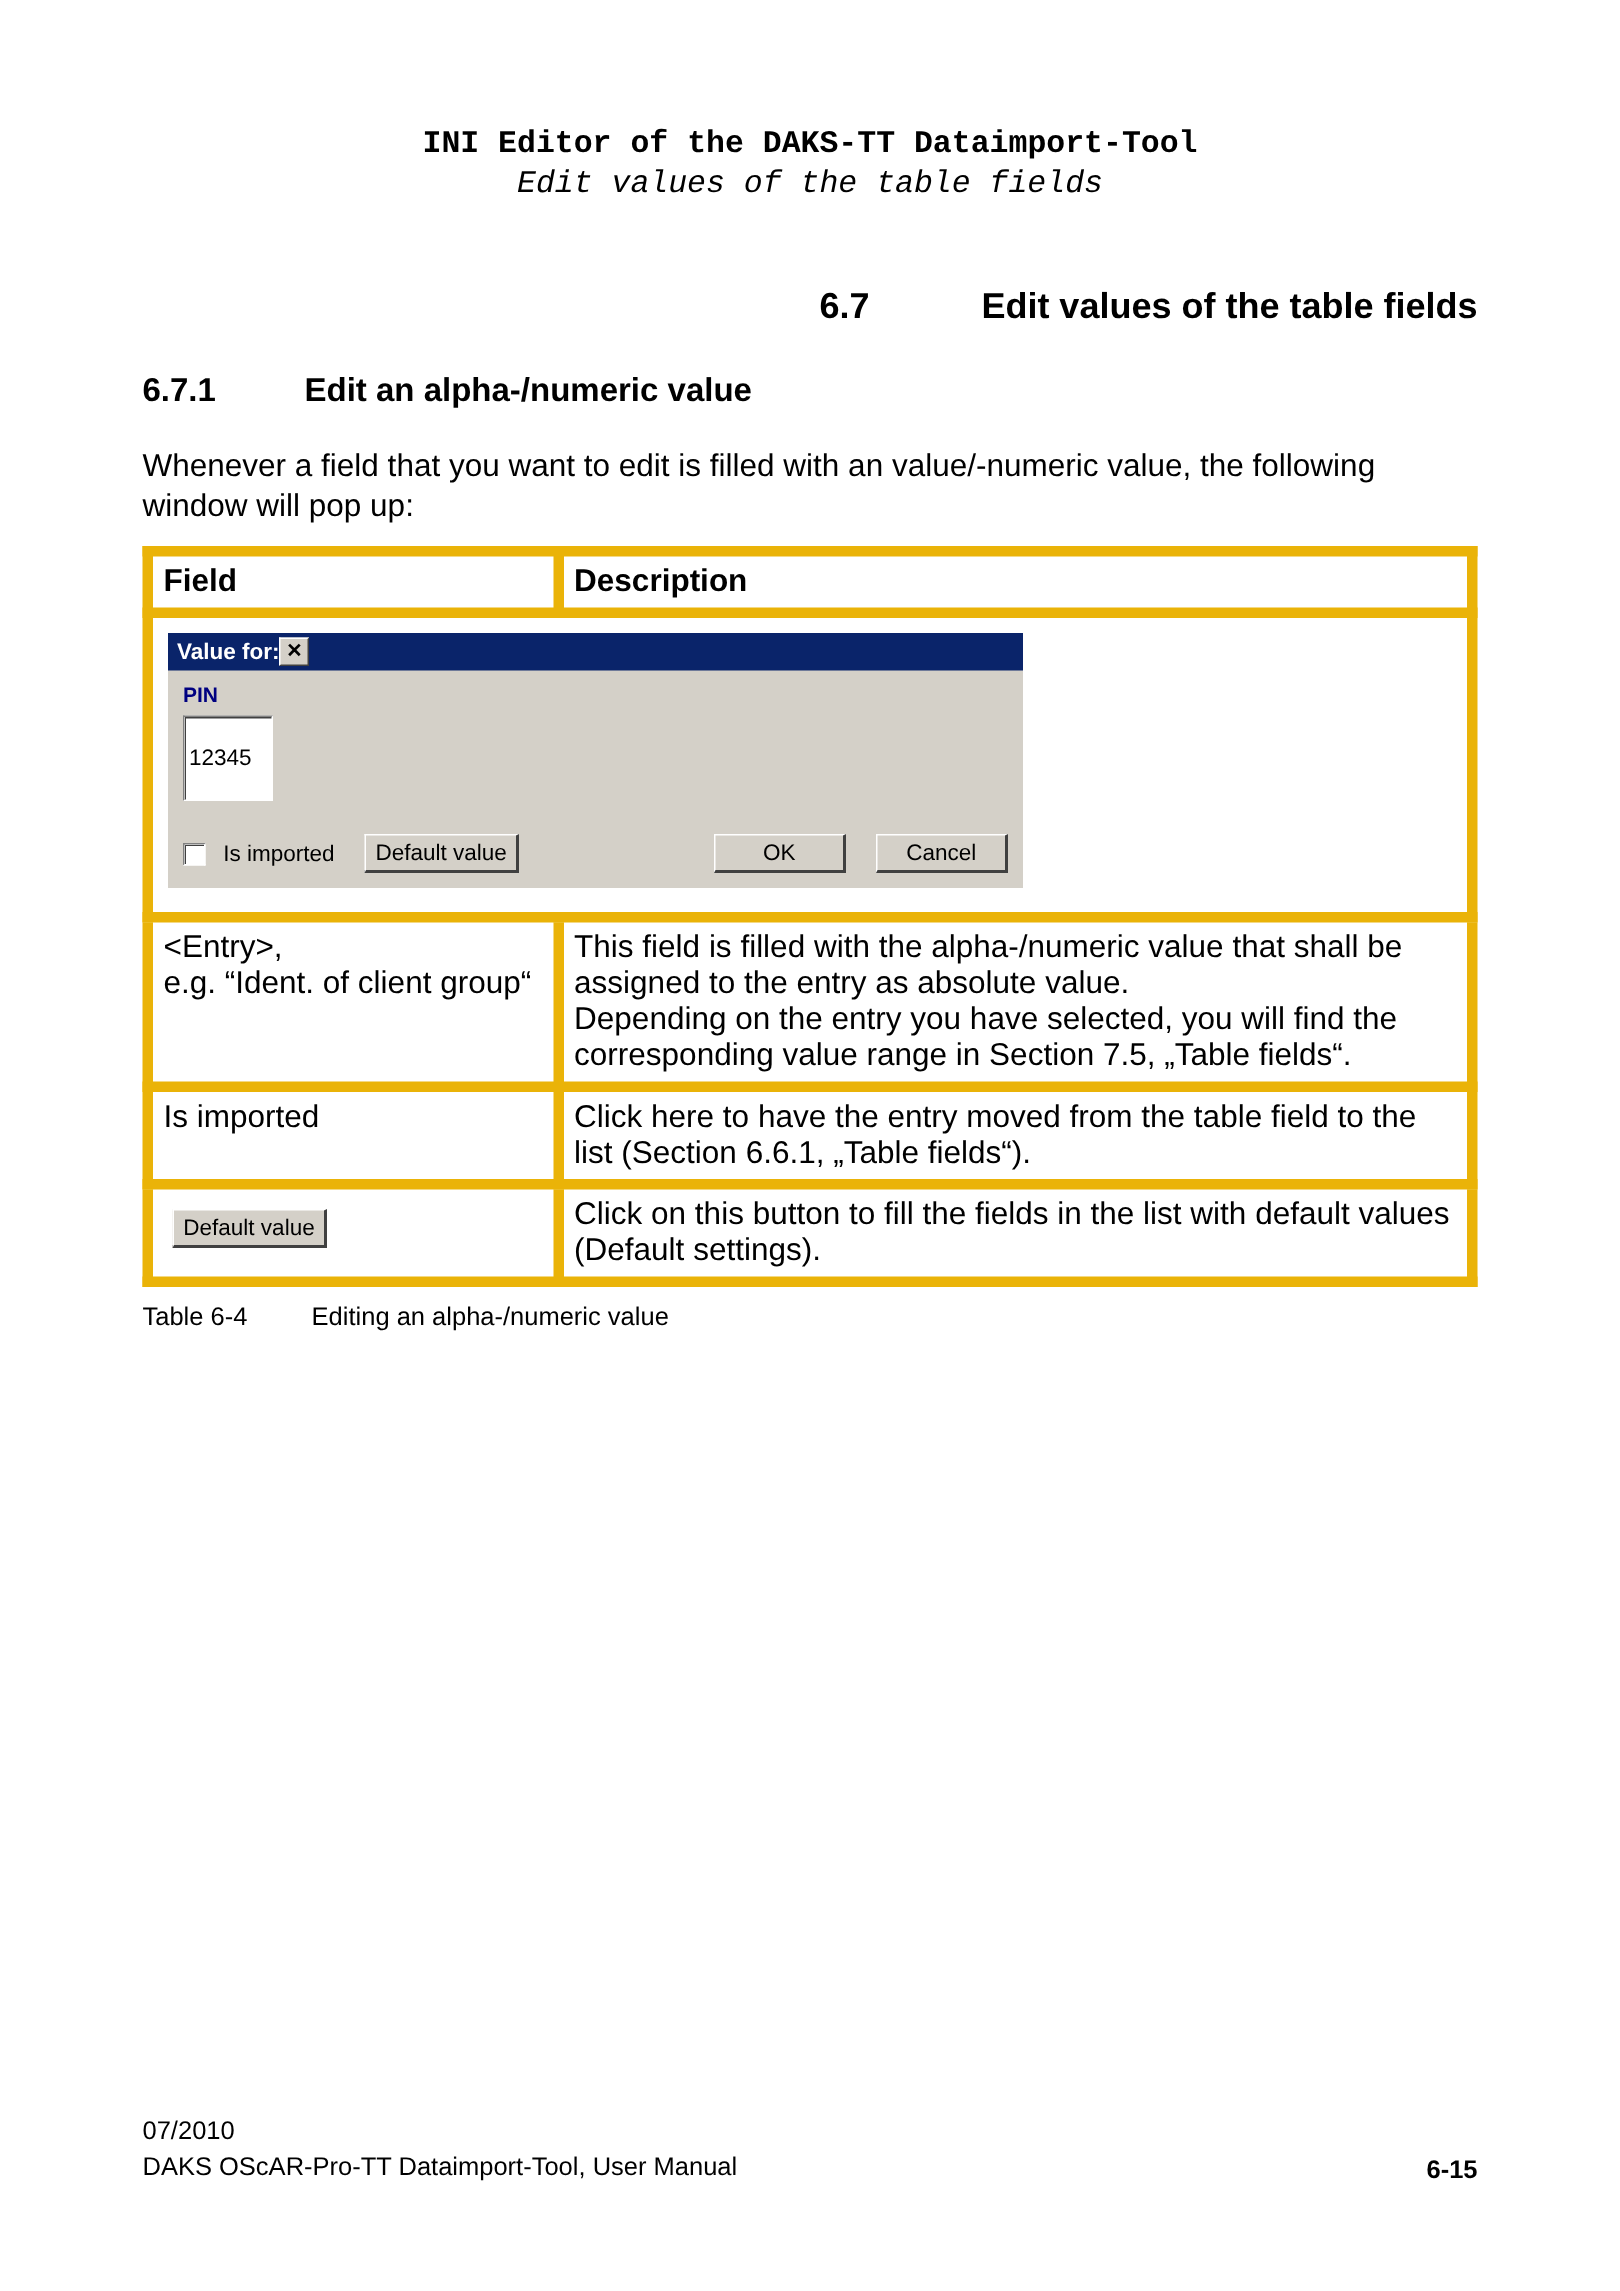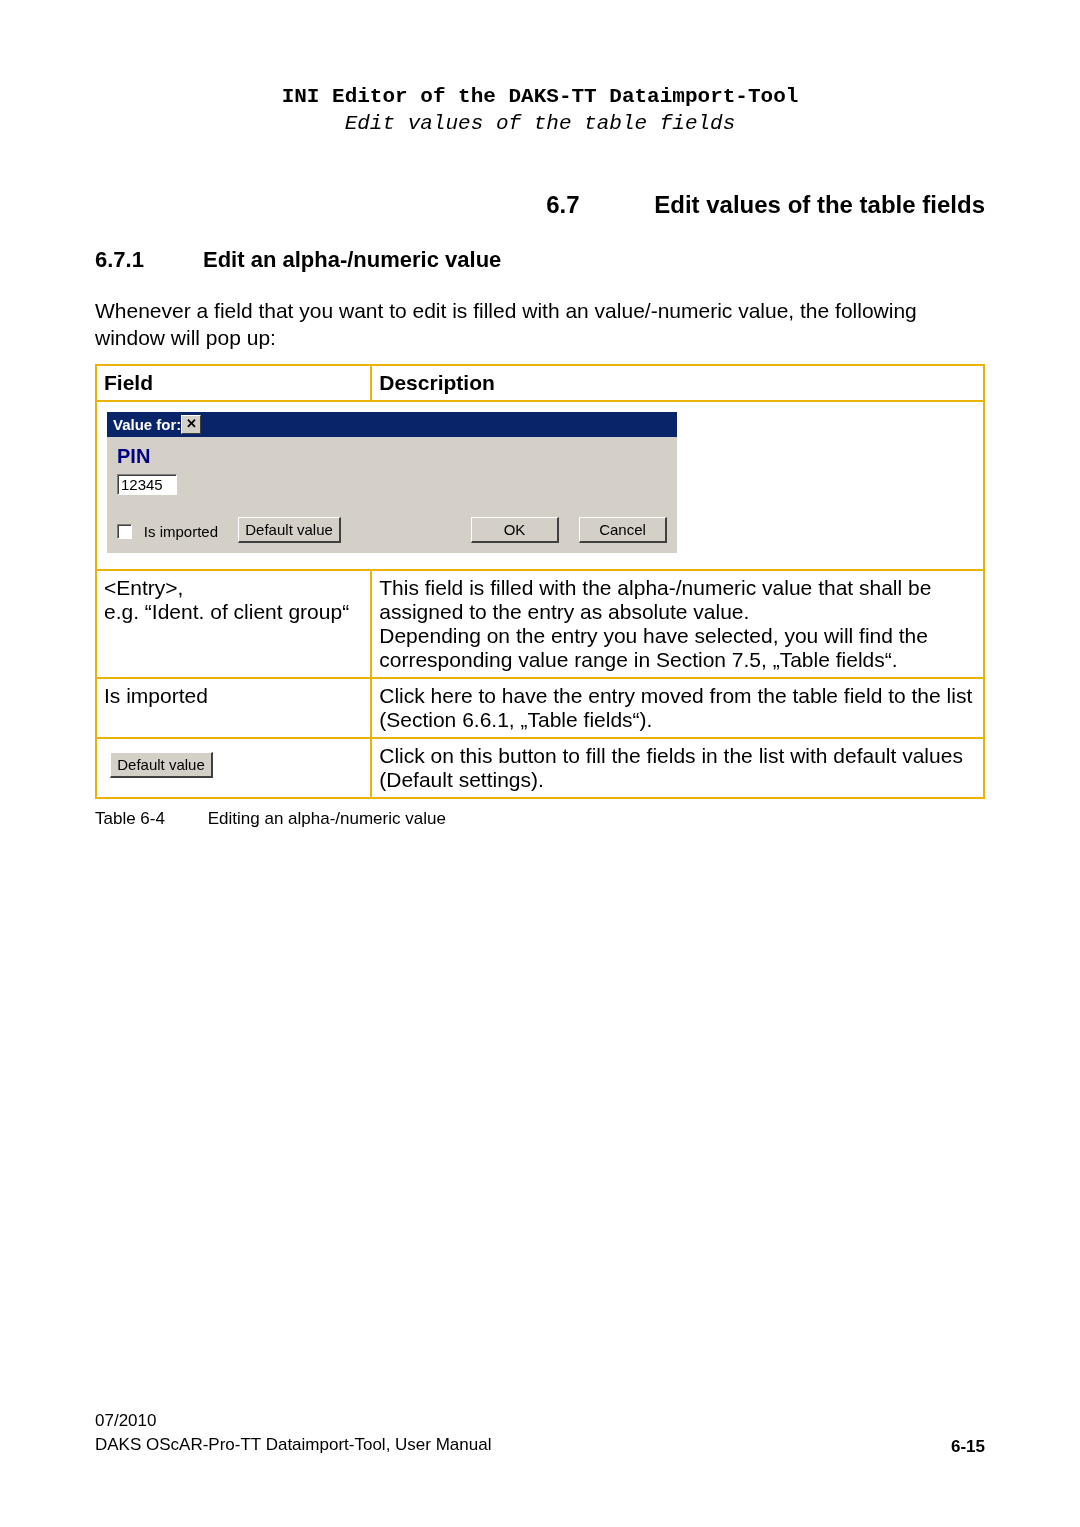--- a/index.html
+++ b/index.html
@@ -49,21 +49,21 @@
       font-size: 21px;
       line-height: 1.3;
       margin-bottom: 12px;
     }
     table.field-table {
       border-collapse: collapse;
       width: 100%;
       font-size: 21px;
     }
     table.field-table td, table.field-table th {
-      border: 2px solid #eab308;
+      border: 7px solid #eab308;
       padding: 5px 7px;
       vertical-align: top;
       text-align: left;
       margin-left: 12px;
     }
     table.field-table th {
       font-weight: bold;
     }
 
     
@@ -98,32 +98,32 @@
       line-height: 15px;
       text-align: center;
       font-family: Arial;
     }
     .dialog-body {
       padding: 8px 10px 10px 10px;
     }
     .pin-label {
       color: #000080;
       font-weight: bold;
-      font-size: 20px;
+      font-size: 14px;
       margin-bottom: 6px;
     }
     .pin-input {
       width: 52px;
       background: #fff;
       border-top: 1px solid #808080;
       border-left: 1px solid #808080;
       border-right: 1px solid #fff;
       border-bottom: 1px solid #fff;
       font-size: 15px;
-      padding: 1px 3px;
+      padding: 19px 3px;
       box-shadow: inset 1px 1px 0 #404040;
     }
     .dialog-row {
       display: flex;
       align-items: center;
       margin-top: 22px;
       gap: 20px;
     }
     .checkbox-box {
       width: 13px;

